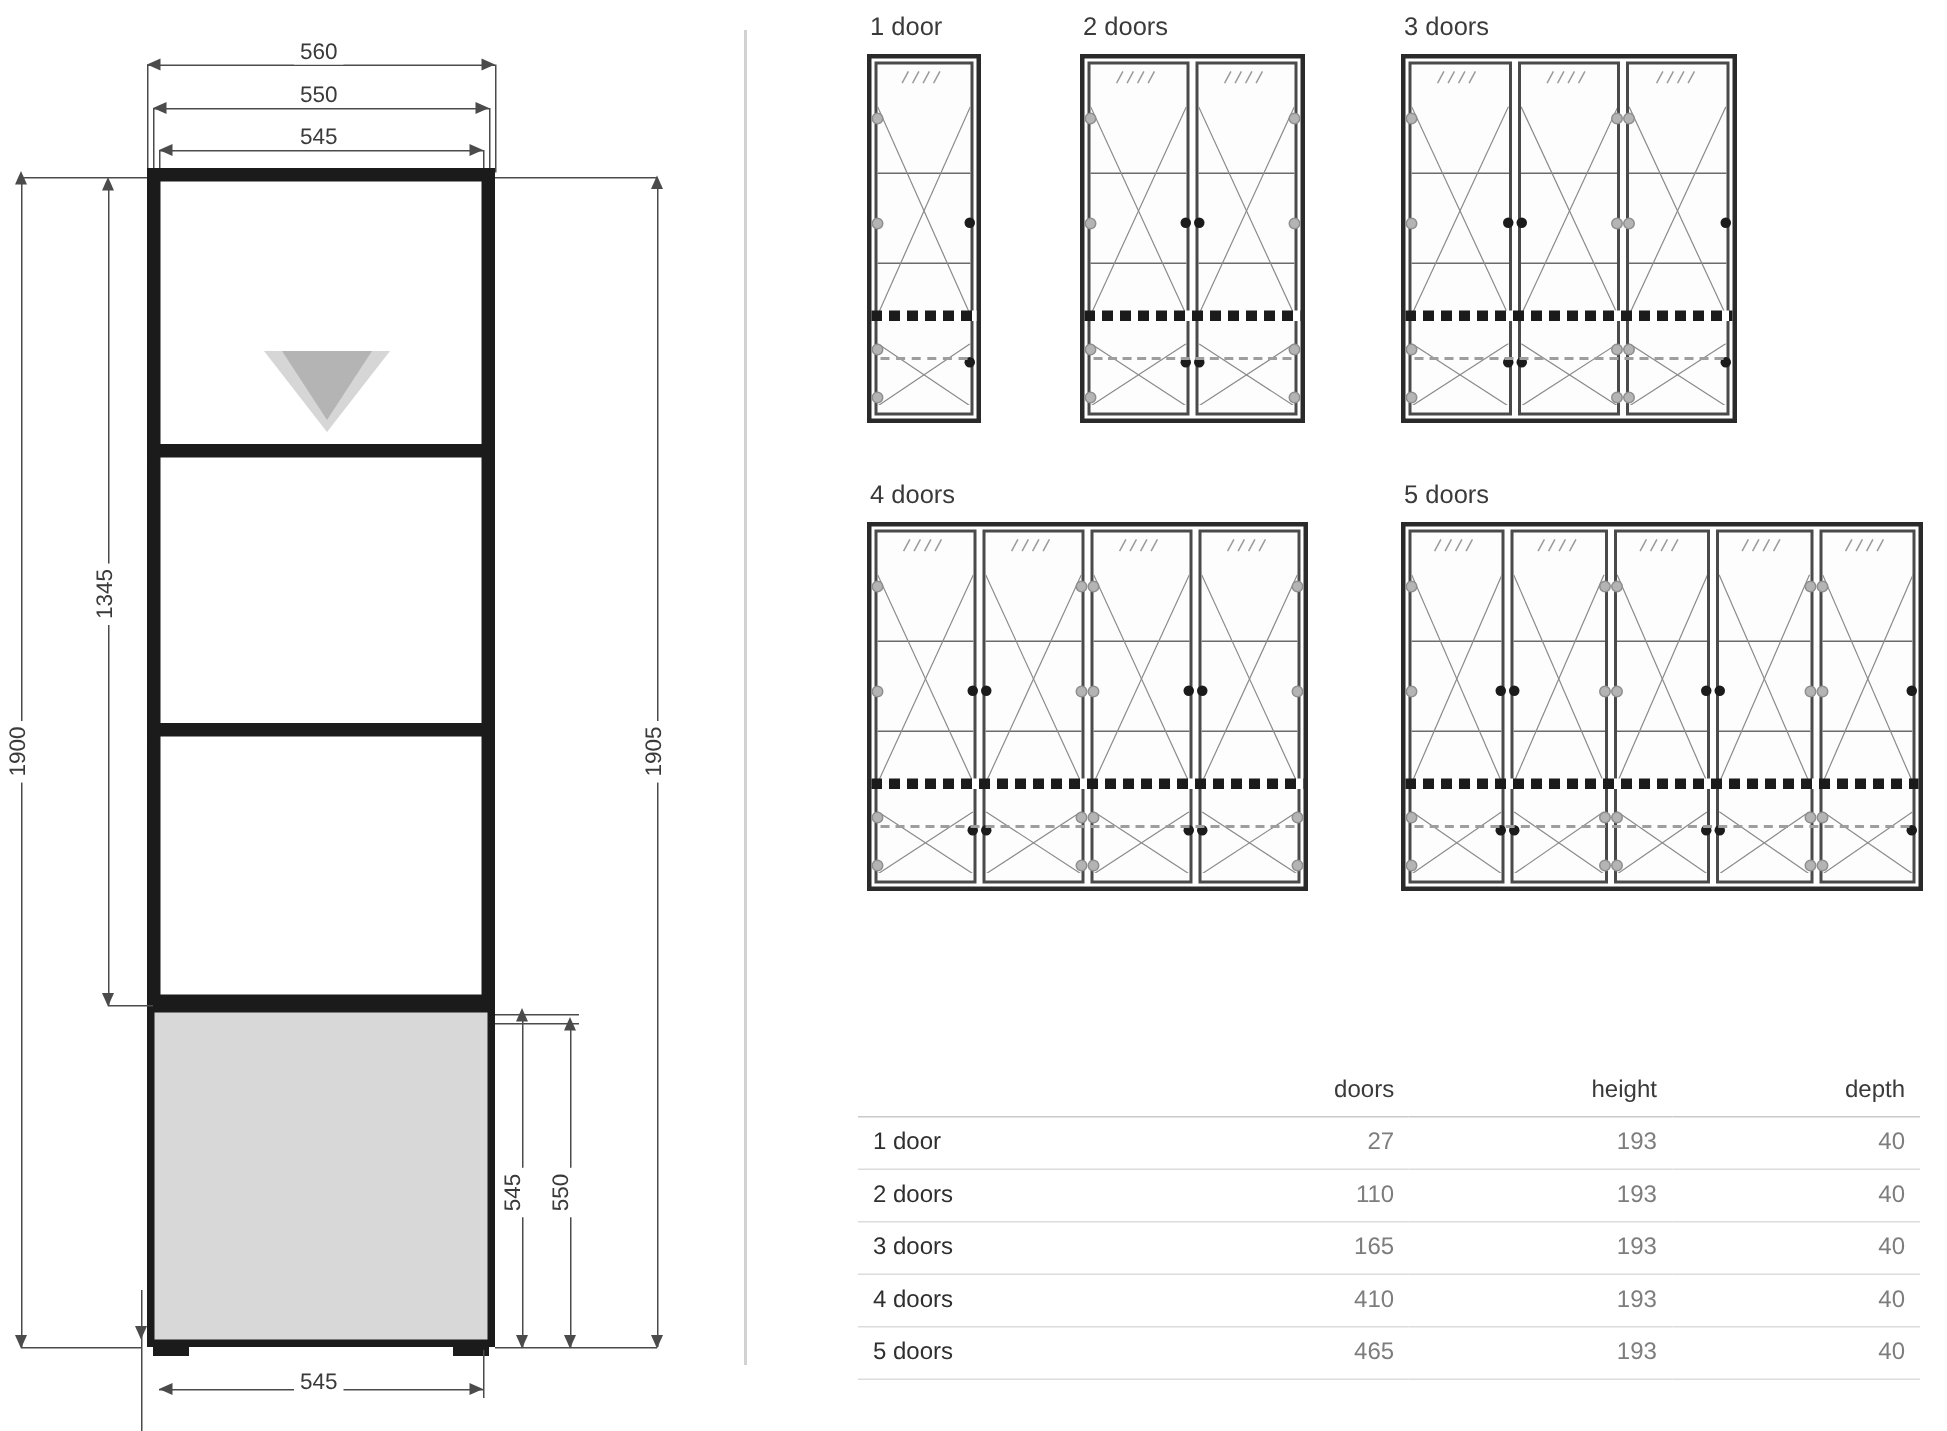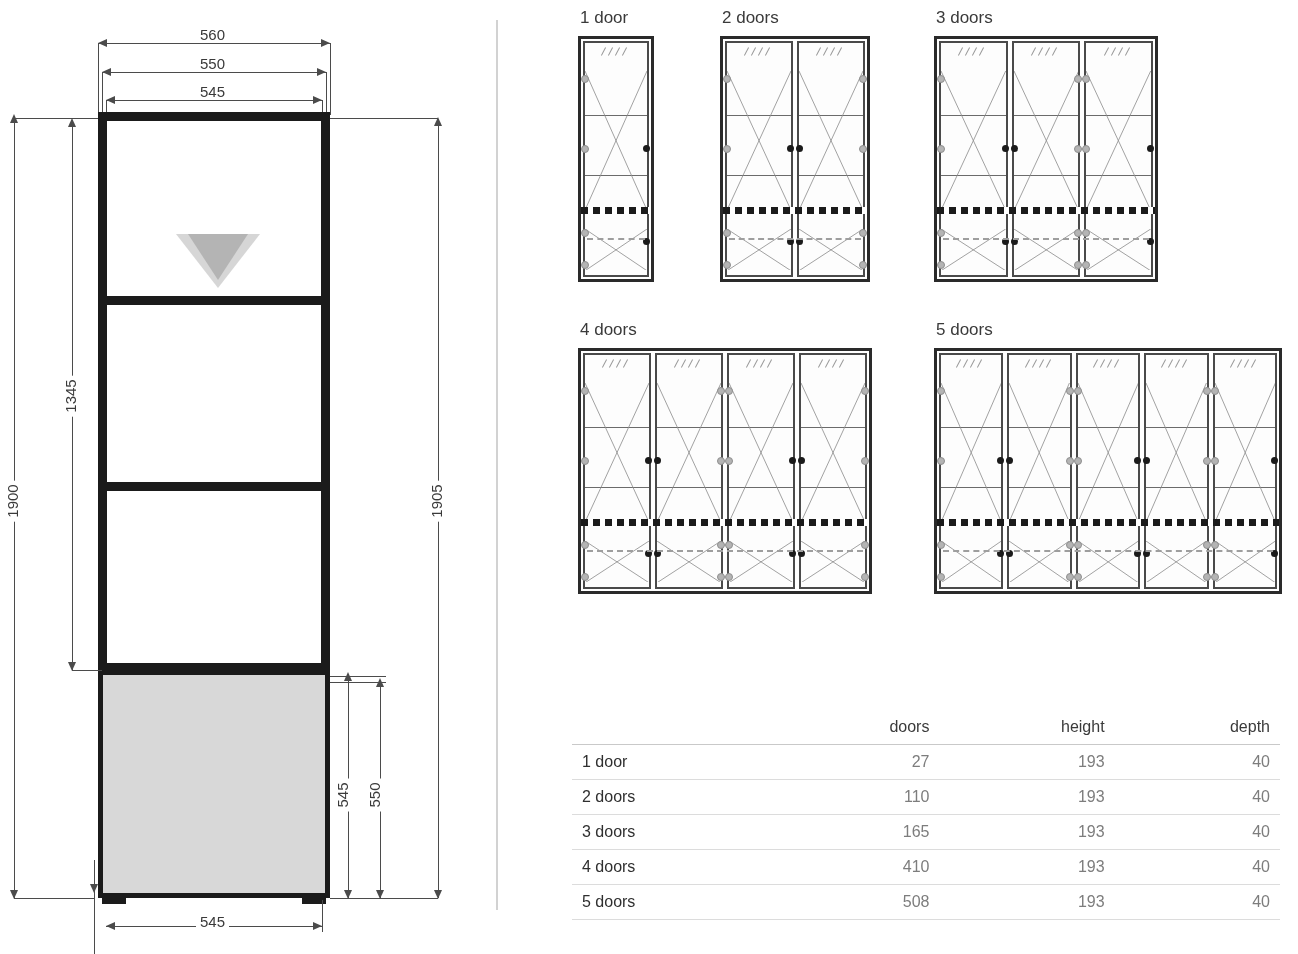--- a/index.html
+++ b/index.html
@@ -796,21 +796,21 @@
           <td>40</td>
         </tr>
         <tr>
           <td class="rowhead">4 doors</td>
           <td>410</td>
           <td>193</td>
           <td>40</td>
         </tr>
         <tr>
           <td class="rowhead">5 doors</td>
-          <td>508</td>
+          <td>465</td>
           <td>193</td>
           <td>40</td>
         </tr>
       </tbody>
     </table>
   </div>
 
 </div>
 
 </body></html>

